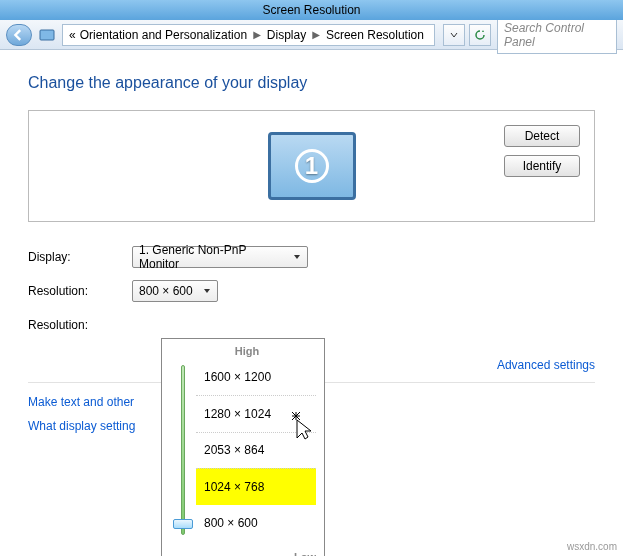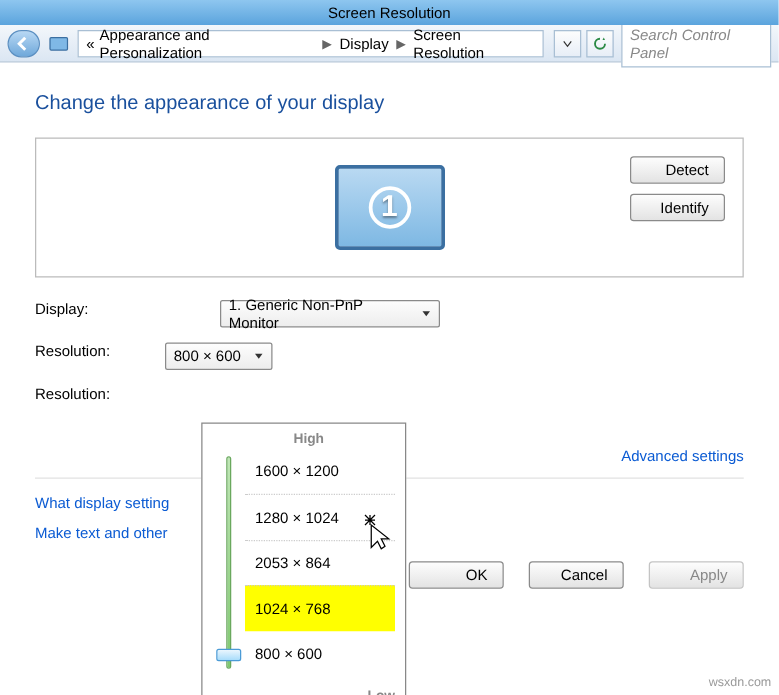--- a/index.html
+++ b/index.html
@@ -13,26 +13,26 @@
   .breadcrumb .sep { color:#666; font-size:10px; margin:0 2px; }
   .nav-btn { width:22px; height:22px; border:1px solid #a9bfd4; background:linear-gradient(to bottom,#fdfdfd,#e7eef7); display:flex; align-items:center; justify-content:center; margin-left:2px; }
   .nav-btn.refresh svg { color:#2c7; }
   .search { width:120px; height:38px; border:1px solid #a9bfd4; background:#fff; padding:0 6px; color:#888; font-style:italic; display:flex; align-items:center; margin-left:4px; }
   .content { padding: 24px 28px 8px 28px; }
   .page-title { color:#1a509d; font-size:16px; margin-bottom:18px; }
   .display-box { border:1px solid #bbb; padding:26px 14px; display:flex; align-items:center; justify-content:center; gap:20px; position:relative; height:112px; }
   .monitor { width:88px; height:68px; background:linear-gradient(to bottom,#b9d9f2,#7eb8e3); border:3px solid #3b6fa1; border-radius:4px; display:flex; align-items:center; justify-content:center; }
   .monitor .num { width:34px; height:34px; border:3px solid #fff; border-radius:50%; display:flex; align-items:center; justify-content:center; color:#fff; font-size:24px; font-weight:bold; text-shadow:0 1px 2px rgba(0,0,0,.4); }
   .side-btns { position:absolute; right:14px; top:14px; display:flex; flex-direction:column; gap:8px; }
-  .btn { min-width:76px; height:22px; border:1px solid #8a8a8a; background:linear-gradient(to bottom,#fdfdfd,#e3e3e3); border-radius:3px; display:flex; align-items:center; justify-content:flex-end; padding:0 12px; cursor:default;margin-left:12px; }
+  .btn { min-width:76px; height:22px; border:1px solid #8a8a8a; background:linear-gradient(to bottom,#fdfdfd,#e3e3e3); border-radius:3px; display:flex; align-items:center; justify-content:center; padding:0 12px; cursor:default; }
   .btn.disabled { color:#888; border-color:#c4c4c4; }
-  .form-row { display:flex; height:34px; }
+  .form-row { display:flex; align-items:center; height:34px; }
   .form-row .lbl { width:104px; }
   .select { height:22px; border:1px solid #8a8a8a; background:linear-gradient(to bottom,#fdfdfd,#ededed); border-radius:2px; display:flex; align-items:center; padding:0 6px; gap:6px; position:relative; }
-  .select.wide { width:176px;margin-left:44px; }
+  .select.wide { width:176px; }
   .select.narrow { width:86px; }
   .select .arrow { margin-left:auto; }
   .arrow svg { width:8px; height:8px; }
   .link { color:#0b5bd3; cursor:pointer; }
   .adv { text-align:right; margin:16px 0 10px 0; }
   .hr { border:none; border-top:1px solid #e2e2e2; margin:6px 0 12px 0; }
   .small-links { display:flex; flex-direction:column; gap:10px; }
   .button-row { display:flex; gap:8px; justify-content:flex-end; margin-top:16px; }
   .button-row .btn { min-width:76px; }
 
@@ -64,21 +64,21 @@
         <path d="M6 1 L2 5 L6 9" stroke="#fff" stroke-width="2" fill="none"></path>
       </svg>
   </div>
   <div class="nav-icon">
     <svg viewBox="0 0 16 16" width="16" height="16">
         <rect x="1" y="3" width="14" height="10" rx="1" fill="#7fb8e6" stroke="#3b6fa1"></rect>
       </svg>
   </div>
   <div class="breadcrumb">
     <span>«</span>
-    <span>Appearance and Personalization</span>
+    <span>Orientation and Personalization</span>
     <span class="sep">▶</span>
     <span>Display</span>
     <span class="sep">▶</span>
     <span>Screen Resolution</span>
   </div>
   <div class="nav-btn">
     <svg width="8" height="8" viewBox="0 0 8 8">
         <path d="M1 2 L4 6 L7 2" stroke="#333" fill="none"></path>
       </svg>
   </div>
@@ -136,35 +136,24 @@
     <span class="lbl">Resolution:</span>
   </div>
 
   <div class="adv">
     <span class="link">Advanced settings</span>
   </div>
 
   <hr class="hr">
 
   <div class="small-links">
+    <span class="link">Make text and other</span>
     <span class="link">What display setting</span>
-    <span class="link">Make text and other</span>
   </div>
 
-  <div class="button-row">
-    <div class="btn">
-        <span>OK</span>
-      </div>
-    <div class="btn">
-        <span>Cancel</span>
-      </div>
-    <div class="btn disabled">
-        <span>Apply</span>
-      </div>
-  </div>
 </div>
 
 <div class="dropdown">
   <div class="lab high">High</div>
   <div class="track-wrap">
     <div class="track">
       <div class="rail"></div>
       <div class="thumb" style="top:160px"></div>
     </div>
     <div class="opts">

